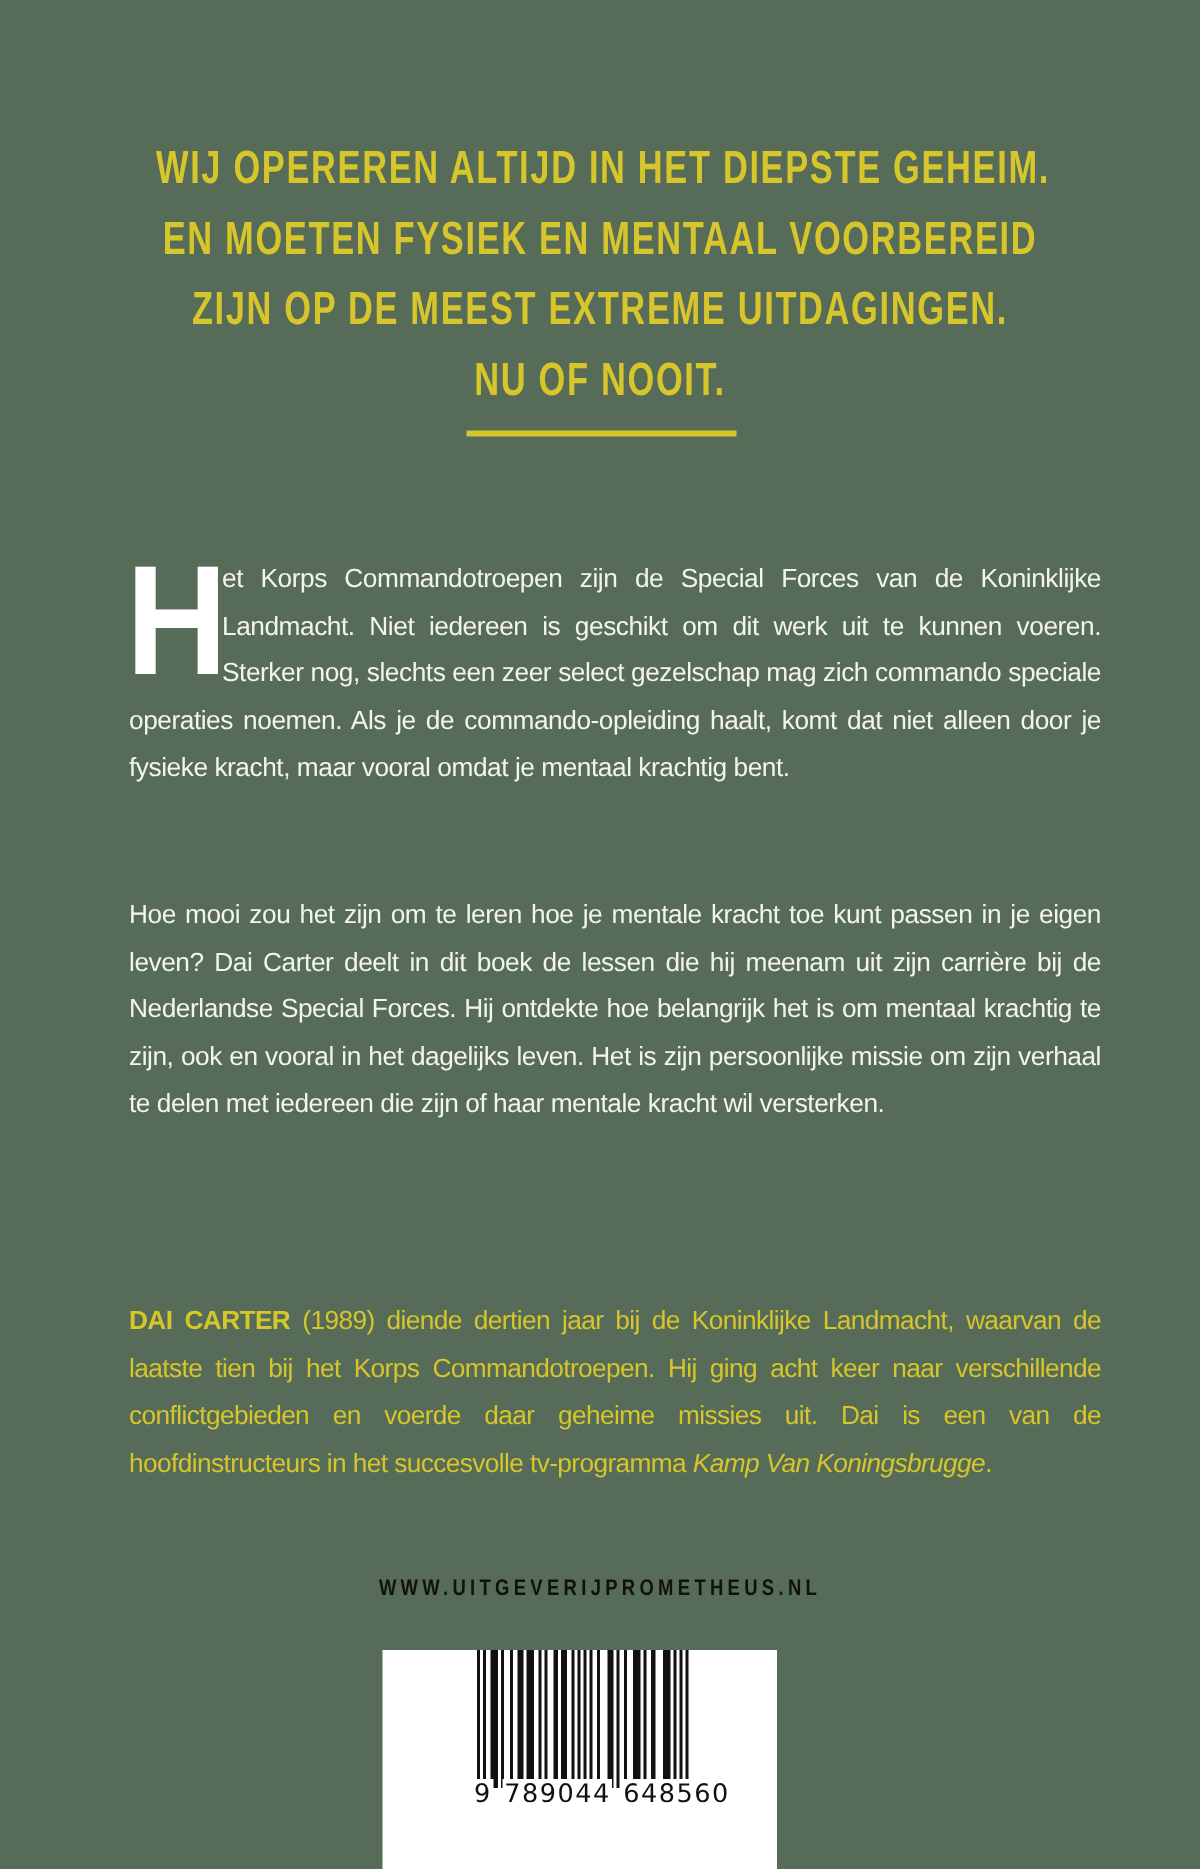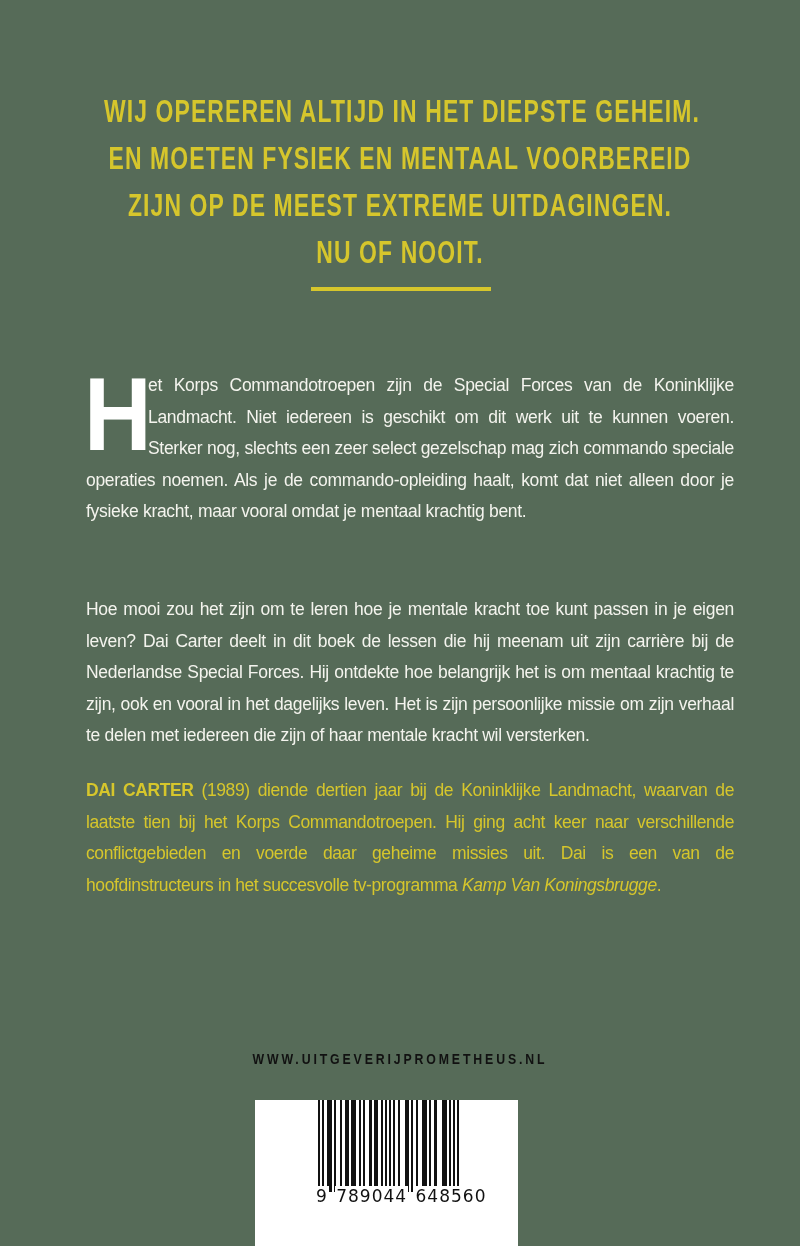--- a/index.html
+++ b/index.html
@@ -33,21 +33,21 @@
     position:absolute; left:86px; width:648px;
     color:#f4f4ee;
     font-family:"Liberation Sans", sans-serif;
     font-size:17.5px;
     line-height:31.5px;
     text-align:justify;
     letter-spacing:-0.3px;
   }
   .p1 { top:370px; }
   .p2 { top:594px; }
-  .p3 { top:775px; color:#d6c62c; letter-spacing:-0.4px; }
+  .p3 { top:865px; color:#d6c62c; letter-spacing:-0.4px; }
   .dropcap {
     float:left;
     color:#ffffff;
     font-family:"Liberation Sans", sans-serif;
     font-weight:bold;
     font-size:104px;
     line-height:80px;
     height:84px;
     margin:4px 8px 0 -2px;
     transform:scaleX(0.9);

